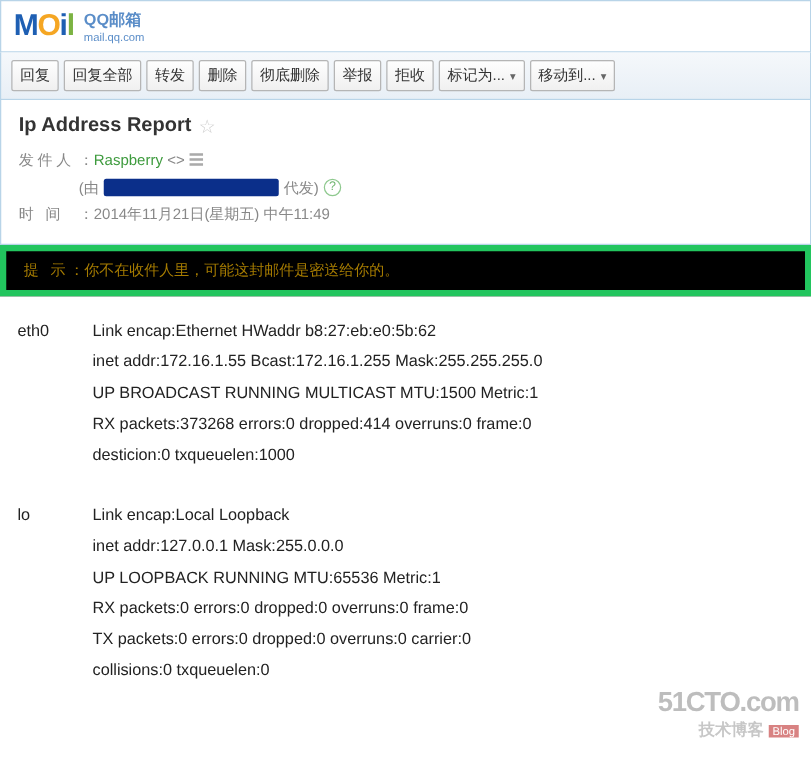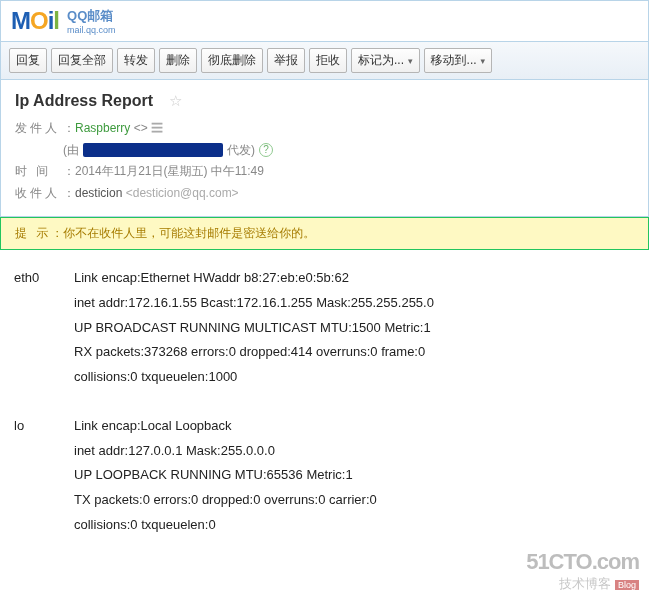--- a/index.html
+++ b/index.html
@@ -8,39 +8,39 @@
 .logo{display:flex;align-items:flex-end;gap:4px}
 .logo-mo{font-size:24px;font-weight:bold;letter-spacing:-1px}
 .logo-m{color:#1e5fb3}.logo-o{color:#f5a623}.logo-i{color:#1e5fb3}.logo-l{color:#7cb342}
 .logo-text{display:flex;flex-direction:column;margin-left:4px}
 .logo-qq{font-size:13px;color:#5a8dc8;font-weight:bold}
 .logo-url{font-size:9px;color:#5a8dc8}
 .toolbar{background:linear-gradient(#f5f8fb,#e8eff6);border:1px solid #b8d4e8;border-top:none;padding:6px 8px;display:flex;gap:4px}
 .btn{background:linear-gradient(#fefefe,#f0f0f0);border:1px solid #b5b5b5;border-radius:2px;padding:3px 6px;font-size:12px;color:#333;cursor:pointer;display:inline-flex;align-items:center;gap:4px}
 .dropdown-arrow{font-size:9px;color:#666}
 .content{border:1px solid #b8d4e8;border-top:none;padding:12px 14px}
-.subject{display:flex;align-items:center;gap:16px;margin-bottom:8px}
+.subject{display:flex;align-items:center;gap:6px;margin-bottom:8px}
 .subject-text{font-size:16px;font-weight:bold;color:#333}
 .star{color:#ccc;font-size:15px;cursor:pointer}
 .meta{font-size:12px;color:#888;line-height:1.8}
 .meta-label{display:inline-block;width:48px;letter-spacing:3px}
 .sender-name{color:#3e9b3e;font-weight:normal}
 .proxy-line{margin-left:48px;display:flex;align-items:center;gap:4px}
 .redacted{background:#0b2f8a;display:inline-block;width:140px;height:14px;border-radius:2px}
 .help-icon{display:inline-flex;width:14px;height:14px;border:1px solid #8fc98f;border-radius:50%;color:#6fb56f;font-size:10px;align-items:center;justify-content:center;cursor:pointer}
 .recipient{color:#555}
-.hint{background:#fef9c3;border:1px solid #22c55e;padding:7px 14px;font-size:12px;color:#a67c00}
+.hint{background:#000000;border:5px solid #22c55e;padding:7px 14px;font-size:12px;color:#a67c00}
 .hint-label{letter-spacing:3px}
 .body{padding:16px 14px;font-family:Arial,monospace;font-size:13px;color:#222;line-height:1.9}
 .iface-block{display:flex;margin-bottom:24px}
 .iface-name{width:60px;flex-shrink:0}
 .iface-lines{flex:1}
 .watermark{position:fixed;right:10px;bottom:18px;text-align:right;opacity:0.55;pointer-events:none}
 .wm-top{font-size:22px;font-weight:900;color:#888;letter-spacing:-1px;text-shadow:1px 1px 0 #fff}
-.wm-bot{font-size:13px;color:#999;font-weight:normal}
+.wm-bot{font-size:13px;color:#999;font-weight:bold}
 .wm-blog{font-size:9px;background:#b91c1c;color:#fff;padding:0 3px;margin-left:4px}
 </style>
 </head>
 <body>
 
 <div class="header">
   <div class="logo">
     <span class="logo-mo">
       <span class="logo-m">M</span><span class="logo-o">O</span><span class="logo-i">i</span><span class="logo-l">l</span>
     </span>
@@ -80,47 +80,45 @@
     </div>
     <div class="proxy-line">
       <span>(由</span>
       <span class="redacted"></span>
       <span>代发)</span>
       <span class="help-icon">?</span>
     </div>
     <div>
       <span class="meta-label">时 间</span>：<span>2014年11月21日(星期五) 中午11:49</span>
     </div>
-    <div>
-      <span class="meta-label">收件人</span>：<span class="recipient">desticion</span> <span style="color:#aaa">&lt;desticion@qq.com&gt;</span>
-    </div>
   </div>
 </div>
 
 <div class="hint">
   <span class="hint-label">提 示</span><span>：你不在收件人里，可能这封邮件是密送给你的。</span>
 </div>
 
 <div class="body">
   <div class="iface-block">
     <div class="iface-name">eth0</div>
     <div class="iface-lines">
       <div>Link encap:Ethernet  HWaddr b8:27:eb:e0:5b:62</div>
       <div>inet addr:172.16.1.55  Bcast:172.16.1.255  Mask:255.255.255.0</div>
       <div>UP BROADCAST RUNNING MULTICAST  MTU:1500  Metric:1</div>
       <div>RX packets:373268 errors:0 dropped:414 overruns:0 frame:0</div>
-      <div>collisions:0 txqueuelen:1000</div>
+      <div>desticion:0 txqueuelen:1000</div>
     </div>
   </div>
   <div class="iface-block">
     <div class="iface-name">lo</div>
     <div class="iface-lines">
       <div>Link encap:Local Loopback</div>
       <div>inet addr:127.0.0.1  Mask:255.0.0.0</div>
       <div>UP LOOPBACK RUNNING  MTU:65536  Metric:1</div>
+      <div>RX packets:0 errors:0 dropped:0 overruns:0 frame:0</div>
       <div>TX packets:0 errors:0 dropped:0 overruns:0 carrier:0</div>
       <div>collisions:0 txqueuelen:0</div>
 
     </div>
   </div>
 </div>
 
 <div class="watermark">
   <div class="wm-top">51CTO.com</div>
   <div><span class="wm-bot">技术博客</span><span class="wm-blog">Blog</span></div>

